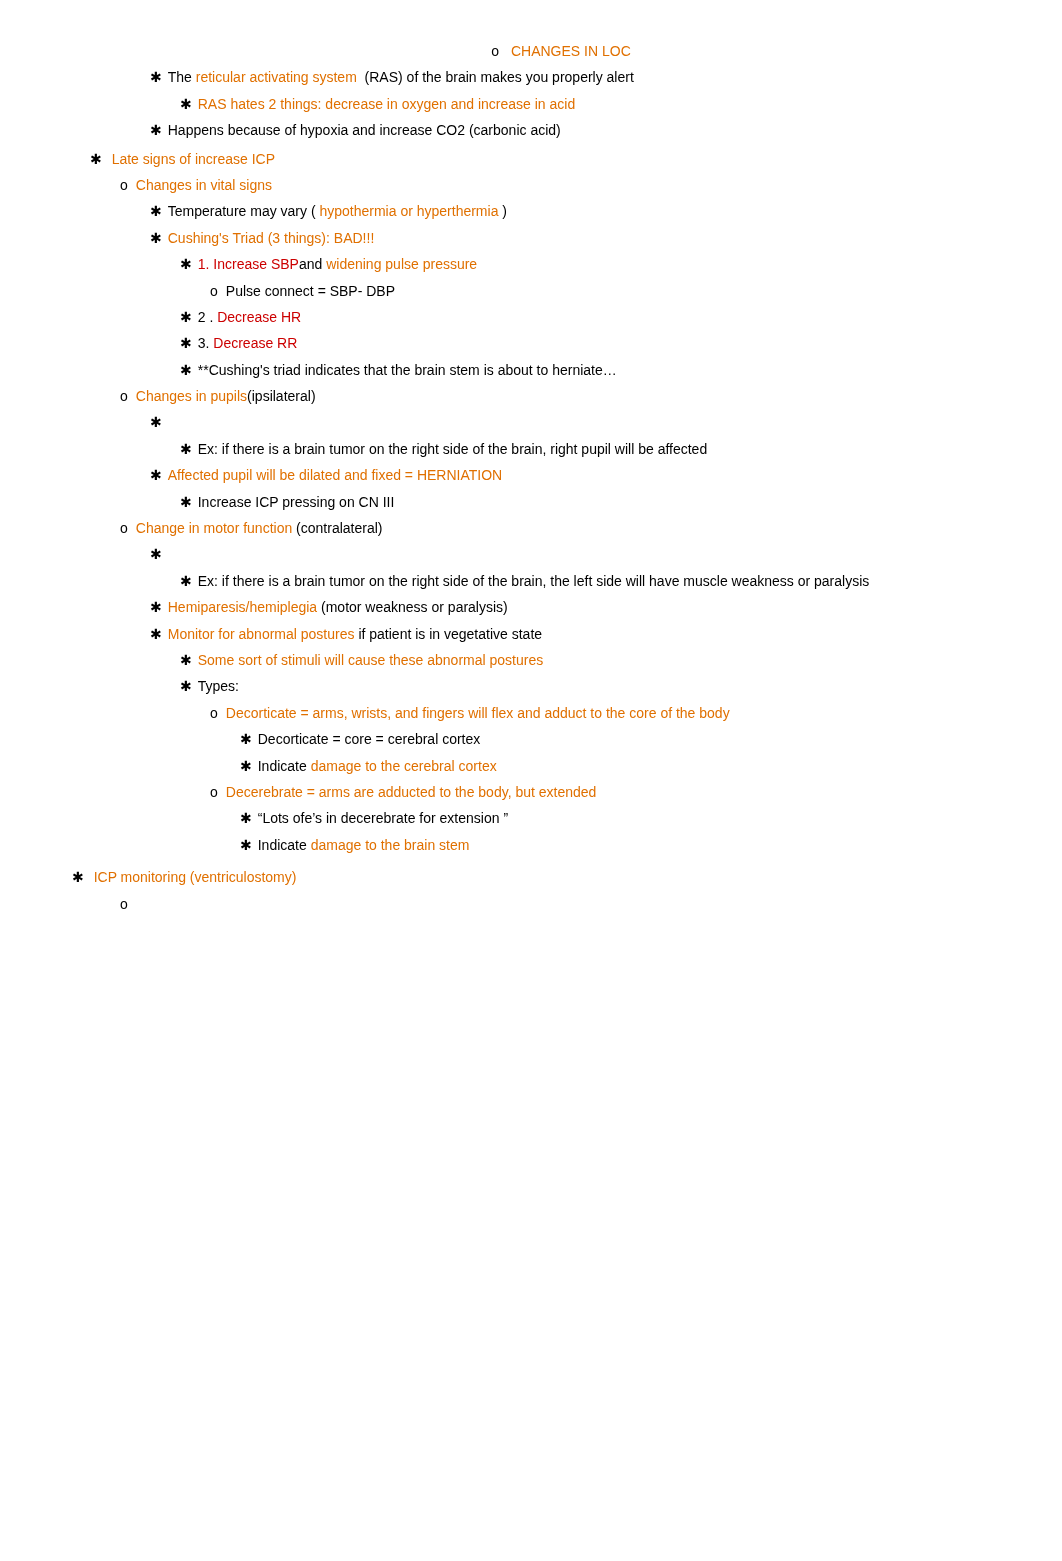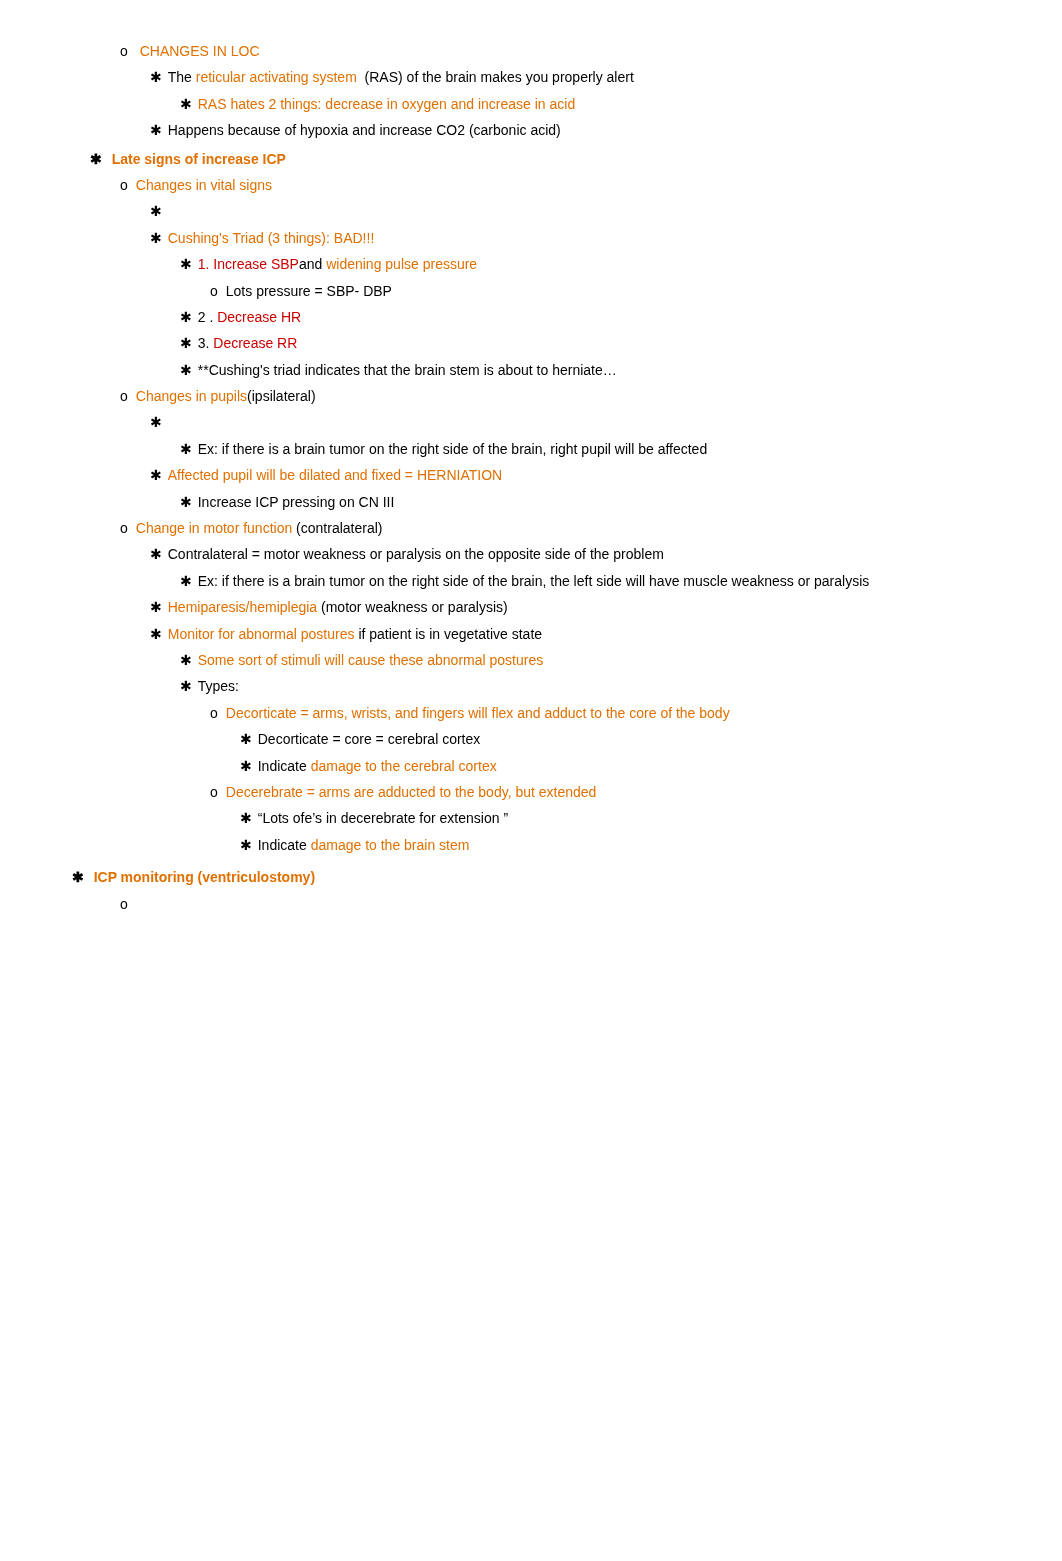--- a/index.html
+++ b/index.html
@@ -6,22 +6,22 @@
     body {
       background: #fff;
       font-family: Arial, sans-serif;
       font-size: 14px;
       color: #000;
       padding: 40px 60px;
       line-height: 1.6;
     }
     .orange { color: #e07000; }
     .red { color: #cc0000; }
-    .level1 { margin-left: 30px; font-weight: bold; }
-    .level2 { margin-left: 60px; }
+    .level1 { margin-left: 30px; }
+    .level2 { margin-left: 60px; text-align: center; }
     .level3 { margin-left: 90px; }
     .level4 { margin-left: 120px; }
     .level5 { margin-left: 150px; }
     .level6 { margin-left: 180px; }
     .line { margin-bottom: 4px; }
   </style>
 </head>
 <body>
 
 <div>
@@ -53,39 +53,40 @@
     <span class="orange">Late signs of increase ICP</span>
   </div>
 
   <div class="level2 line" style="display:flex;align-items:flex-start;">
     <span style="margin-right:8px;">o</span>
     <span class="orange">Changes in vital signs</span>
   </div>
 
   <div class="level3 line" style="display:flex;align-items:flex-start;">
     <span style="margin-right:6px;">✱</span>
+    <span>Temperature may vary ( <span class="orange">hypothermia or hyperthermia</span> )</span>
   </div>
 
   <div class="level3 line" style="display:flex;align-items:flex-start;">
     <span style="margin-right:6px;">✱</span>
     <span class="orange">Cushing's Triad (3 things): BAD!!!</span>
   </div>
 
   <div class="level4 line" style="display:flex;align-items:flex-start;">
     <span style="margin-right:6px;">✱</span>
     <span>
       <span class="red">1. </span>
       <span class="red">Increase SBP</span>and
       <span class="orange">widening pulse pressure</span>
     </span>
   </div>
 
   <div class="level5 line" style="display:flex;align-items:flex-start;">
     <span style="margin-right:8px;">o</span>
-    <span>Lots pressure = SBP- DBP</span>
+    <span>Pulse connect = SBP- DBP</span>
   </div>
 
   <div class="level4 line" style="display:flex;align-items:flex-start;">
     <span style="margin-right:6px;">✱</span>
     <span>2 . <span class="red">Decrease HR</span></span>
   </div>
 
   <div class="level4 line" style="display:flex;align-items:flex-start;">
     <span style="margin-right:6px;">✱</span>
     <span>3. <span class="red">Decrease RR</span></span>
@@ -120,21 +121,20 @@
     <span>Increase ICP pressing on CN III</span>
   </div>
 
   <div class="level2 line" style="display:flex;align-items:flex-start;">
     <span style="margin-right:8px;">o</span>
     <span><span class="orange">Change in motor function</span> (contralateral)</span>
   </div>
 
   <div class="level3 line" style="display:flex;align-items:flex-start;">
     <span style="margin-right:6px;">✱</span>
-    <span>Contralateral = motor weakness or paralysis on the opposite side of the problem</span>
   </div>
 
   <div class="level4 line" style="display:flex;align-items:flex-start;">
     <span style="margin-right:6px;">✱</span>
     <span>Ex: if there is a brain tumor on the right side of the brain, the left side will have muscle weakness or paralysis</span>
   </div>
 
   <div class="level3 line" style="display:flex;align-items:flex-start;">
     <span style="margin-right:6px;">✱</span>
     <span><span class="orange">Hemiparesis/hemiplegia</span>  (motor weakness or paralysis)</span>

